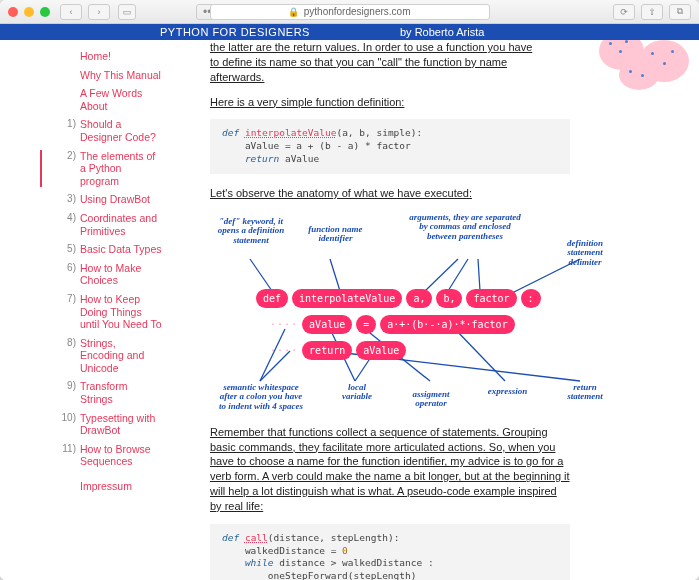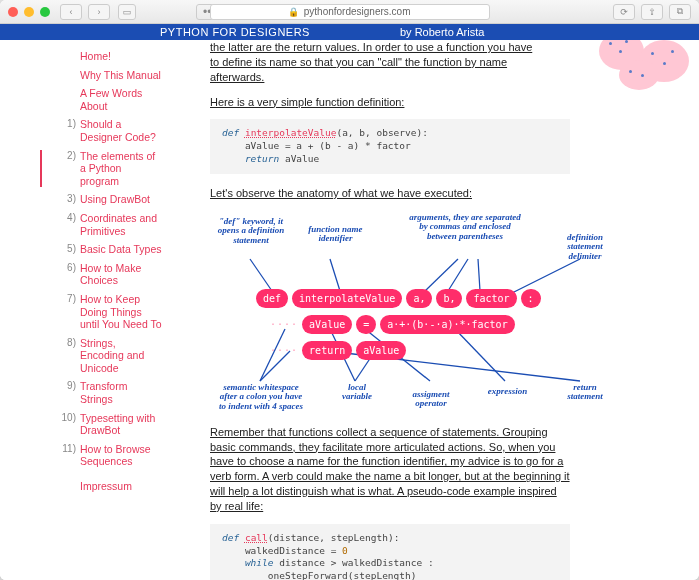--- a/index.html
+++ b/index.html
@@ -262,21 +262,21 @@
         </div>
         <div class="blob" style="top:28px;left:30px;width:40px;height:30px;">
           <div class="d" style="top:10px;left:10px"></div>
             <div class="d" style="top:14px;left:22px"></div>
         </div>
       </div>
 
       <p>the latter are the return values. In order to use a function you have to define its name so that you can "call" the function by name afterwards.</p>
       <p>Here is a very simple function definition:</p>
 
-      <div class="codebox"><span class="kw">def</span> <span class="fn">interpolateValue</span><span>(a, b, observe):</span>
+      <div class="codebox"><span class="kw">def</span> <span class="fn">interpolateValue</span><span>(a, b, simple):</span>
 <span>    aValue = a + (b - a) * factor</span>
 <span class="kw">    return</span><span> aValue</span></div>
 
       <p>Let's observe the anatomy of what we have executed:</p>
 
       <div class="diagram">
         <svg class="lines" viewBox="0 0 420 200">
           <g stroke="#1b4db3" stroke-width="1.3" fill="none">
             <line x1="40" y1="48" x2="62" y2="80"></line>
             <line x1="120" y1="48" x2="130" y2="80"></line>
@@ -290,21 +290,21 @@
             <line x1="145" y1="170" x2="165" y2="140"></line>
             <line x1="220" y1="170" x2="155" y2="118"></line>
             <line x1="295" y1="170" x2="245" y2="118"></line>
             <line x1="370" y1="170" x2="135" y2="142"></line>
           </g>
         </svg>
 
         <div class="diag-label" style="top:6px; left:6px; width:70px;">"def" keyword, it opens a definition statement</div>
         <div class="diag-label" style="top:14px; left:98px; width:55px;">function name identifier</div>
         <div class="diag-label" style="top:2px; left:195px; width:120px;">arguments, they are separated by commas and enclosed between parentheses</div>
-        <div class="diag-label" style="top:22px; left:340px; width:70px;text-align:center;">definition statement delimiter</div>
+        <div class="diag-label" style="top:28px; left:340px; width:70px;text-align:center;">definition statement delimiter</div>
 
         <div class="pill-row" style="top:78px; left:46px;">
           <span class="pill">def</span>
           <span class="pill">interpolateValue</span>
           <span class="pill">a,</span>
           <span class="pill">b,</span>
           <span class="pill">factor</span>
           <span class="pill">:</span>
         </div>
         <div class="pill-row" style="top:104px; left:60px;">

